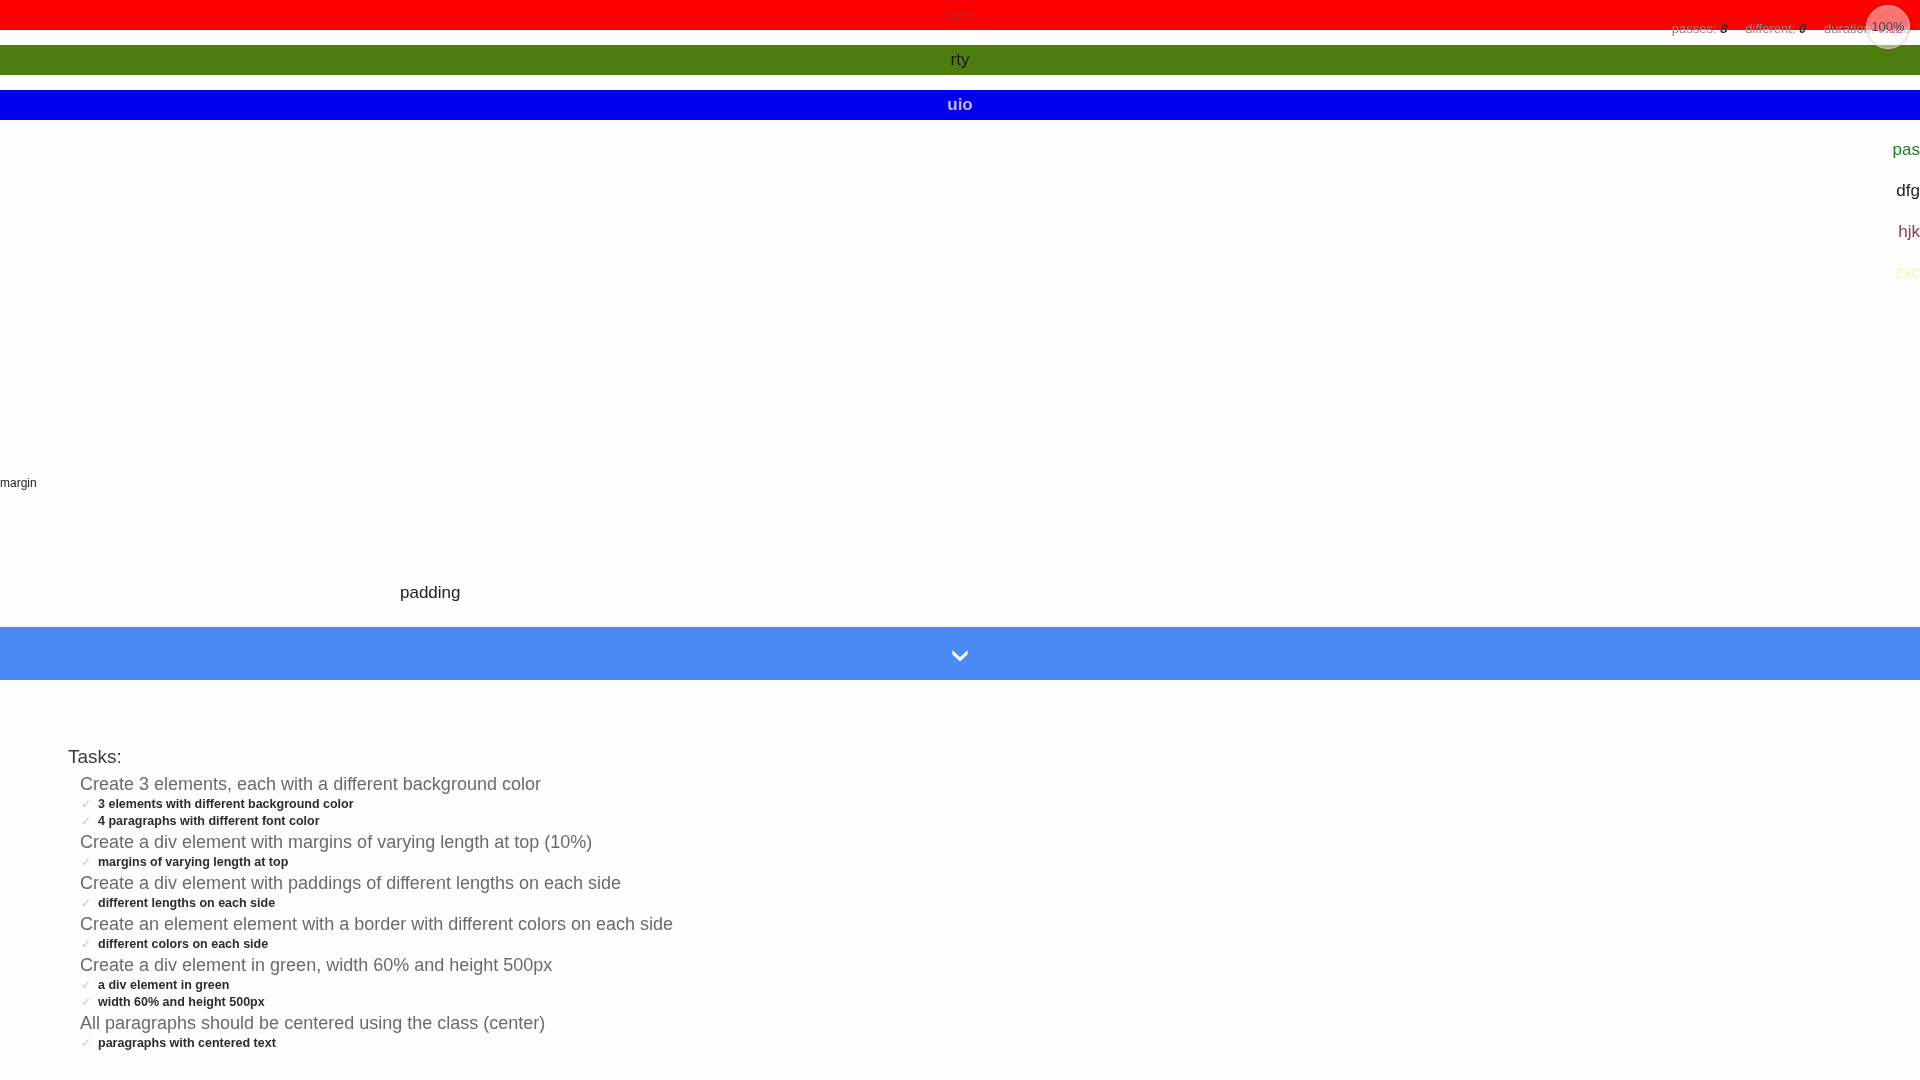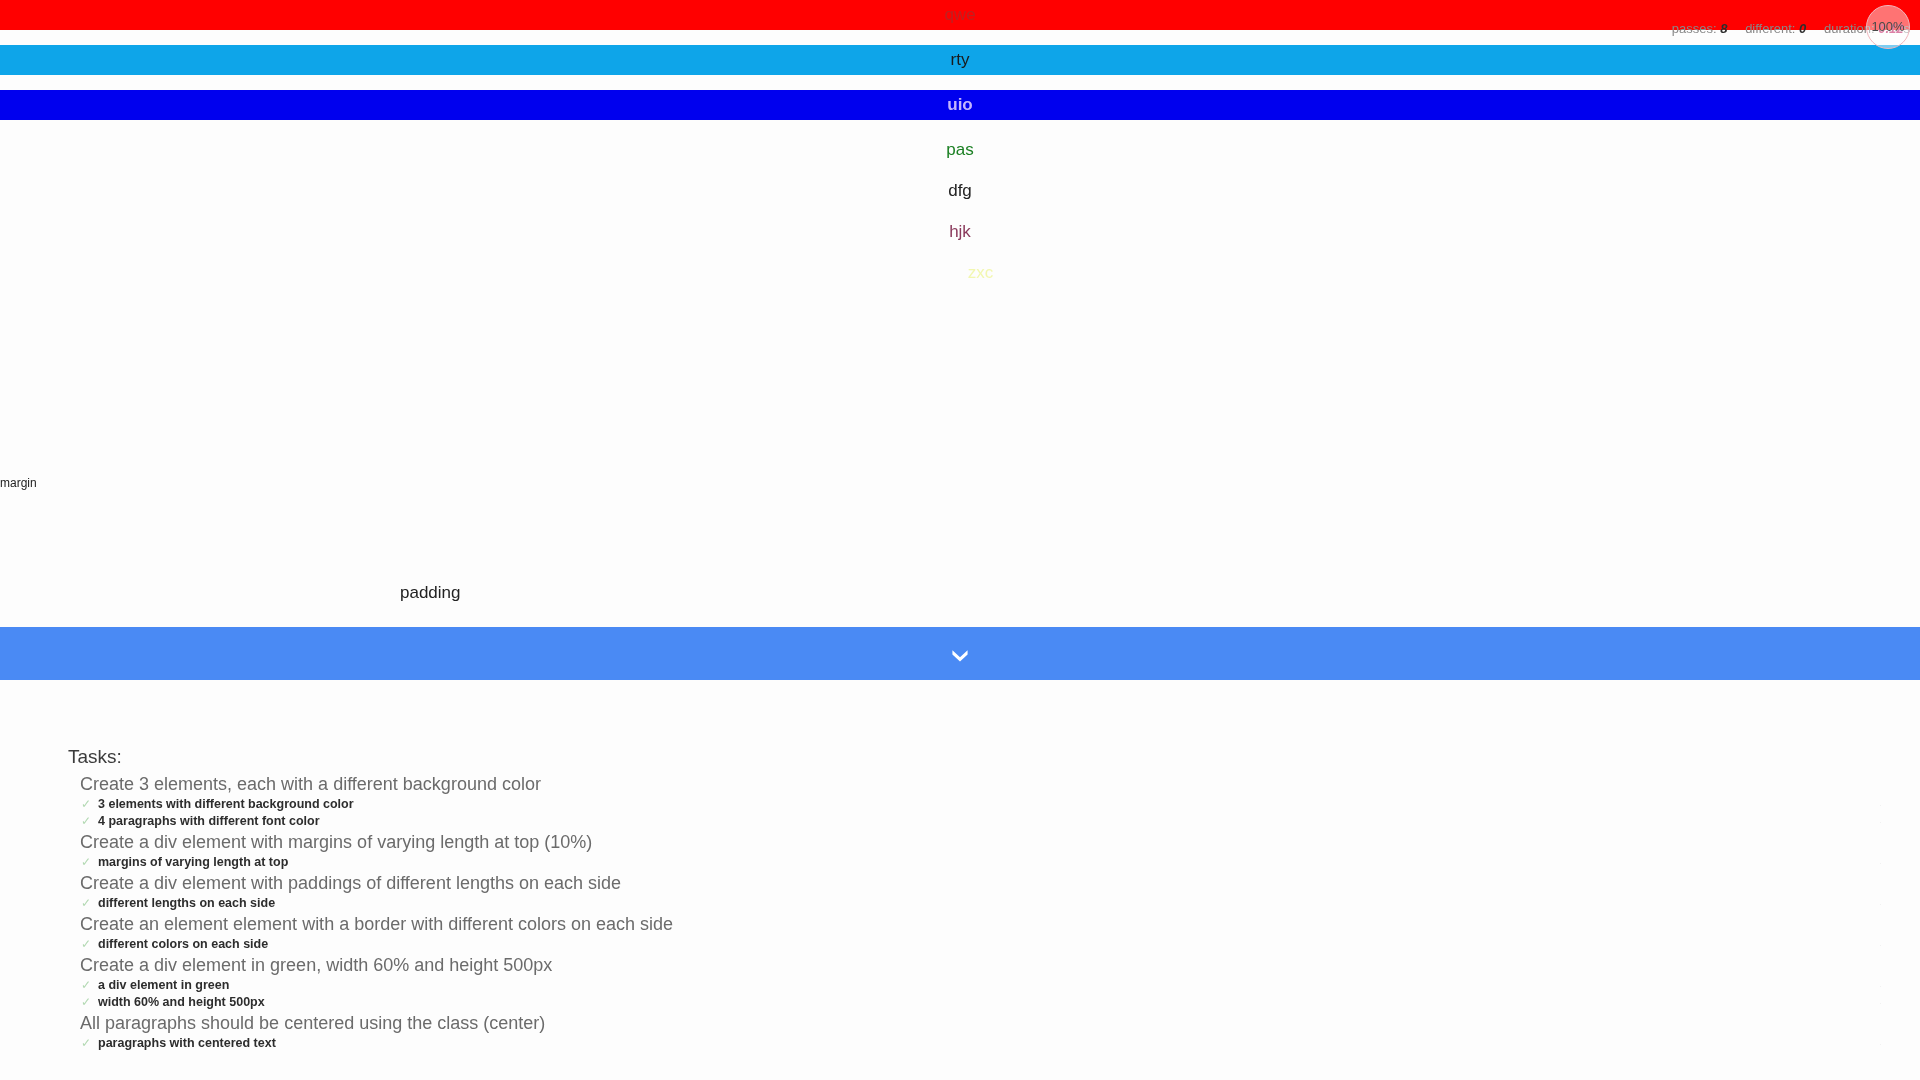--- a/index.html
+++ b/index.html
@@ -36,21 +36,21 @@
     font-size: 17px;
     line-height: 30px;
     height: 30px;
   }
   .block-red   { background: #ff0000; color: #c02020; margin: 0 0 15px 0; }
   .block-pink  { background: #ffc0cb; color: #1a1a1a; margin: 0 0 15px 0; }
   .block-blue  { background: #0000ee; color: #0b0b8c; margin: 0 0 0 0; }
 
   .para {
     width: 100%;
-    text-align: center;
+    text-align: right;
     font-size: 17px;
     line-height: 22px;
     margin: 19px 0 0 0;
   }
   .p-green  { color: #1a7f22; }
   .p-dark   { color: #222222; }
   .p-purple { color: #8a3a5c; }
   .p-yellow { color: #f2f7b0; padding-left: 41px; }
 
   .margin-div {
@@ -208,21 +208,21 @@
 <body>
 
 <div id="page">
 
   <div class="demo-area">
 
     <div class="color-block block-red" style="background: rgb(255, 0, 0); color: rgb(192, 32, 32);">
       <span>qwe</span>
     </div>
 
-    <div class="color-block block-pink" style="background: #0ea5e9; color: rgb(26, 26, 26);">
+    <div class="color-block block-pink" style="background: #4d7c0f; color: rgb(26, 26, 26);">
       <span>rty</span>
     </div>
 
     <div class="color-block block-blue" style="background: rgb(0, 0, 238); color: #c4b5fd; font-weight: bold;">
       <span>uio</span>
     </div>
 
     <p class="para p-green" style="color: rgb(26, 127, 34);">pas</p>
     <p class="para p-dark" style="color: rgb(34, 34, 34);">dfg</p>
     <p class="para p-purple" style="color: rgb(138, 58, 92);">hjk</p>

